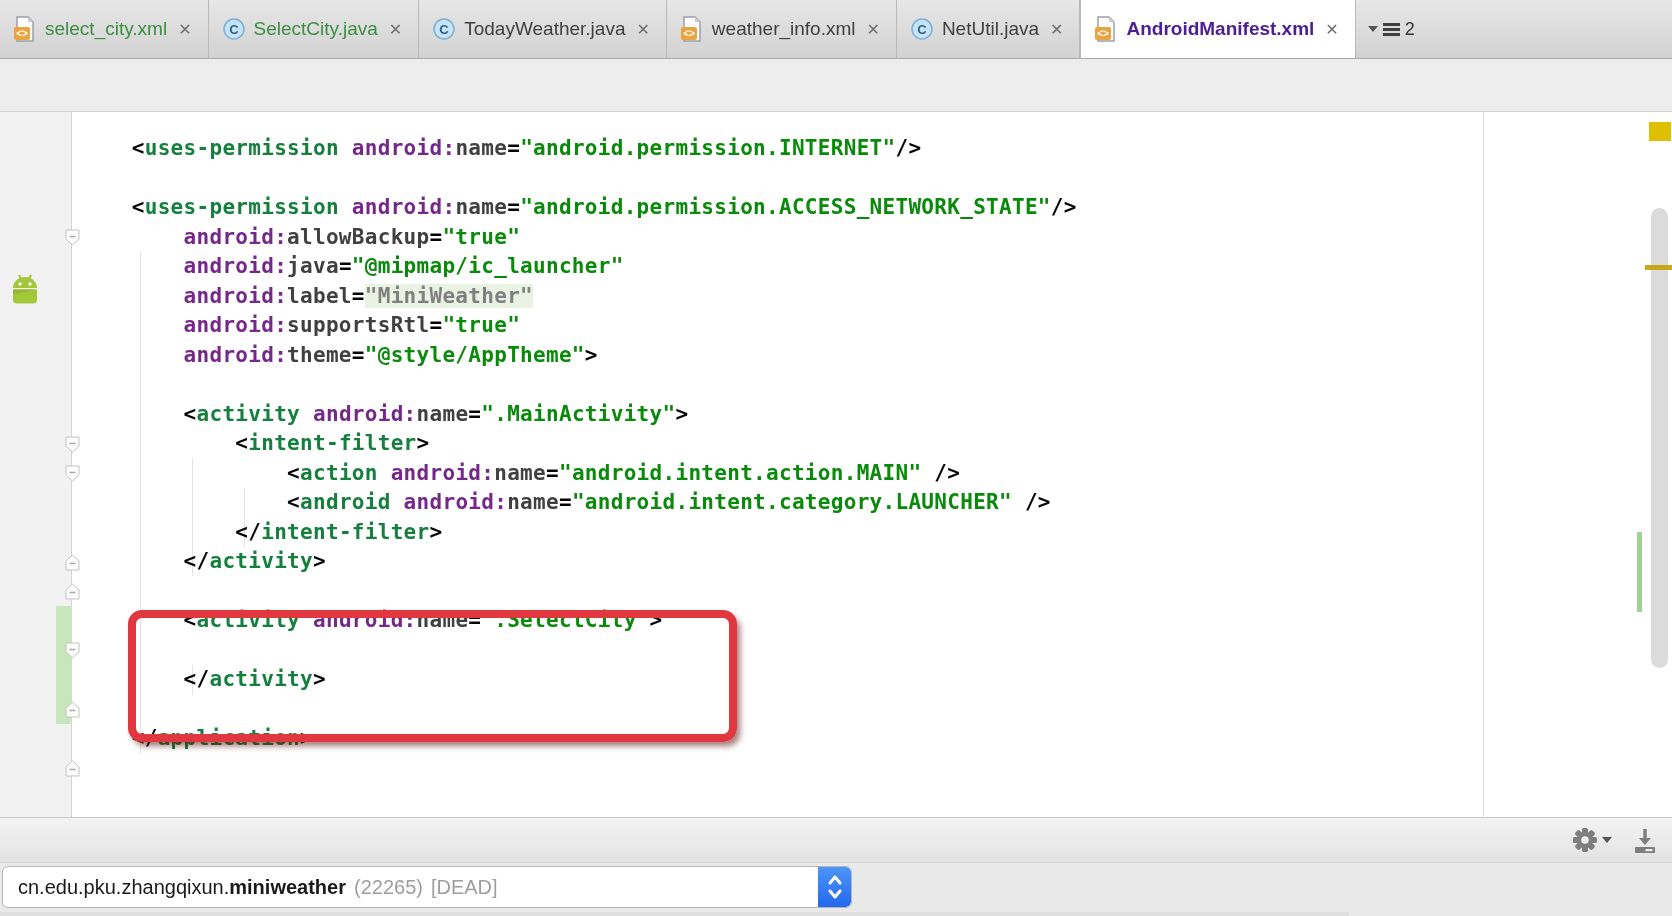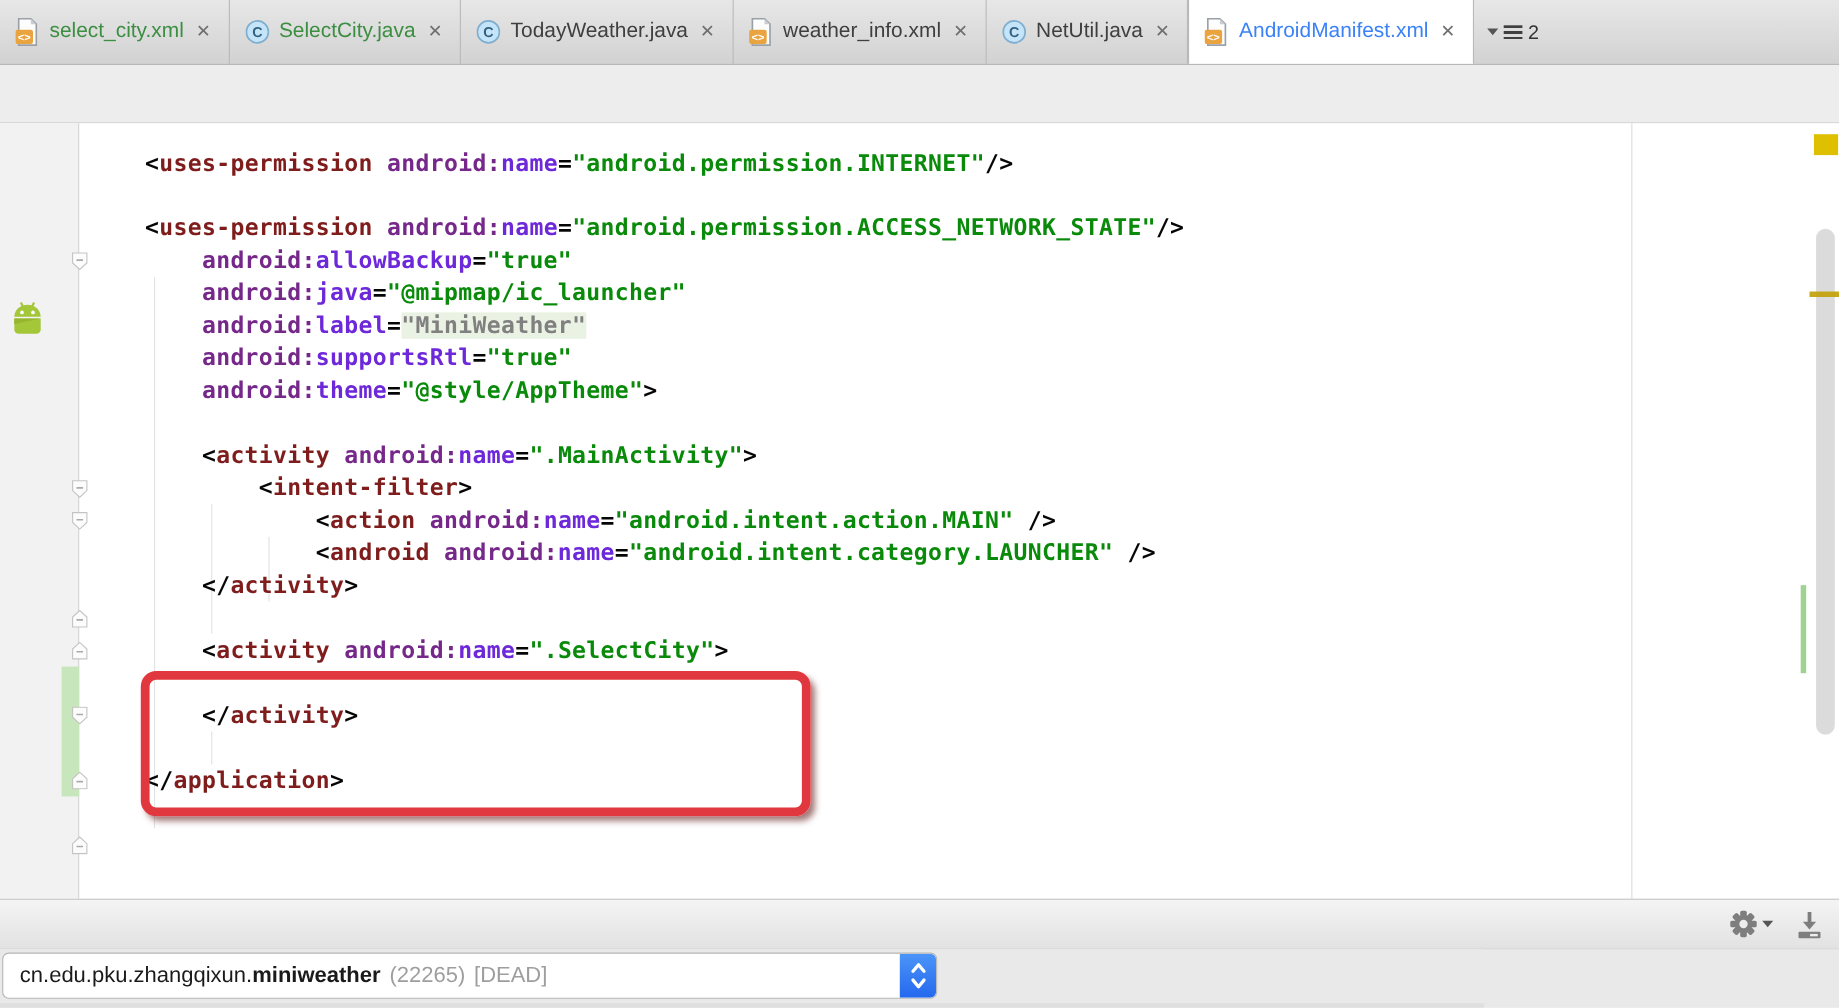--- a/index.html
+++ b/index.html
@@ -7,21 +7,21 @@
 
   
   .tabbar { position:absolute; left:0; top:0; width:1672px; height:59px;
     background:linear-gradient(#E7E7E7,#D2D2D2); border-bottom:1px solid #ABABAB;
     display:flex; align-items:stretch; }
   .tab { display:flex; align-items:center; gap:9px; padding:0 14px;
     border-right:1px solid #B9B9B9; font-size:19px; color:#3F3F3F; cursor:default; }
   .tab .tlabel { white-space:nowrap; }
   .tab.mod .tlabel { color:#3C8E41; }
   .tab.active { background:#FFFFFF; border-left:1px solid #B9B9B9; }
-  .tab.active .tlabel { color:#3b82f6; }
+  .tab.active .tlabel { color:#4c1d95;font-weight:bold; }
   .tclose { color:#6E6E6E; font-size:16px; padding:0 2px; }
   .fico { display:flex; align-items:center; }
   .tabspill { display:flex; align-items:center; gap:5px; padding:0 12px; }
   .tri-down { width:0; height:0; border-left:5px solid transparent; border-right:5px solid transparent; border-top:6px solid #555; }
   .burger { width:17px; height:13px;
     background:repeating-linear-gradient(#3F3F3F 0 2.5px, transparent 2.5px 5.2px); }
   .spillcount { font-size:18px; color:#333; }
 
   
   .toolband { position:absolute; left:0; top:59px; width:1672px; height:53px;
@@ -34,23 +34,23 @@
   .vcsbar { position:absolute; left:56px; top:494px; width:16px; height:118px; background:#C8E6BC; }
   .fold { position:absolute; left:65px; width:15px; height:17px; }
   .guide { position:absolute; width:1px; background:#E2E2E2; }
   .marginline { position:absolute; left:1483px; top:0; width:1px; height:705px; background:#DCDCDC; }
 
   .code { position:absolute; left:73px; top:0; right:0; padding:22px 0 0 7px;
     font-family:"DejaVu Sans Mono", monospace; font-size:21px; font-weight:bold; letter-spacing:.3px; }
   .cl { height:29.5px; line-height:29.5px; white-space:pre; }
   .s-sp  { color:#000; }
   .s-br  { color:#050505; }
-  .s-tag { color:#7f1d1d; }
+  .s-tag { color:#15803d; }
   .s-ns  { color:#76288A; }
-  .s-attr{ color:#6d28d9;margin-top:14px; }
+  .s-attr{ color:#404040;margin-top:14px; }
   .s-val { color:#0A8A0A; }
   .s-hltag { color:#000080; background:#F5E9A8; }
   .s-strv  { color:#808080; background:#EAF2E3; }
 
   .redbox { position:absolute; left:128px; top:498px; width:609px; height:132px;
     border:8px solid #E0383E; border-radius:14px;
     box-shadow:4px 5px 6px -1px rgba(90,10,10,.55); }
 
   .stripe-square { position:absolute; left:1649px; top:10px; width:22px; height:19px; background:#DFC000; }
   .stripe-warn { position:absolute; left:1645px; top:153px; width:27px; height:5px; background:#C2A005; opacity:.9; }
@@ -226,20 +226,21 @@
       <div class="cl"><span class="s-sp">        </span><span class="s-ns">android:</span><span class="s-attr">allowBackup</span><span class="s-br">=</span><span class="s-val">"true"</span></div>
       <div class="cl"><span class="s-sp">        </span><span class="s-ns">android:</span><span class="s-attr">java</span><span class="s-br">=</span><span class="s-val">"@mipmap/ic_launcher"</span></div>
       <div class="cl"><span class="s-sp">        </span><span class="s-ns">android:</span><span class="s-attr">label</span><span class="s-br">=</span><span class="s-strv">"MiniWeather"</span></div>
       <div class="cl"><span class="s-sp">        </span><span class="s-ns">android:</span><span class="s-attr">supportsRtl</span><span class="s-br">=</span><span class="s-val">"true"</span></div>
       <div class="cl"><span class="s-sp">        </span><span class="s-ns">android:</span><span class="s-attr">theme</span><span class="s-br">=</span><span class="s-val">"@style/AppTheme"</span><span class="s-br">&gt;</span></div>
       <div class="cl">&nbsp;</div>
       <div class="cl"><span class="s-sp">        </span><span class="s-br">&lt;</span><span class="s-tag">activity</span><span class="s-sp"> </span><span class="s-ns">android:</span><span class="s-attr">name</span><span class="s-br">=</span><span class="s-val">".MainActivity"</span><span class="s-br">&gt;</span></div>
       <div class="cl"><span class="s-sp">            </span><span class="s-br">&lt;</span><span class="s-tag">intent-filter</span><span class="s-br">&gt;</span></div>
       <div class="cl"><span class="s-sp">                </span><span class="s-br">&lt;</span><span class="s-tag">action</span><span class="s-sp"> </span><span class="s-ns">android:</span><span class="s-attr">name</span><span class="s-br">=</span><span class="s-val">"android.intent.action.MAIN"</span><span class="s-sp"> </span><span class="s-br">/&gt;</span></div>
       <div class="cl"><span class="s-sp">                </span><span class="s-br">&lt;</span><span class="s-tag">android</span><span class="s-sp"> </span><span class="s-ns">android:</span><span class="s-attr">name</span><span class="s-br">=</span><span class="s-val">"android.intent.category.LAUNCHER"</span><span class="s-sp"> </span><span class="s-br">/&gt;</span></div>
+      <div class="cl"><span class="s-sp">            </span><span class="s-br">&lt;/</span><span class="s-tag">intent-filter</span><span class="s-br">&gt;</span></div>
       <div class="cl"><span class="s-sp">        </span><span class="s-br">&lt;/</span><span class="s-tag">activity</span><span class="s-br">&gt;</span></div>
       <div class="cl">&nbsp;</div>
       <div class="cl"><span class="s-sp">        </span><span class="s-br">&lt;</span><span class="s-tag">activity</span><span class="s-sp"> </span><span class="s-ns">android:</span><span class="s-attr">name</span><span class="s-br">=</span><span class="s-val">".SelectCity"</span><span class="s-br">&gt;</span></div>
       <div class="cl">&nbsp;</div>
       <div class="cl"><span class="s-sp">        </span><span class="s-br">&lt;/</span><span class="s-tag">activity</span><span class="s-br">&gt;</span></div>
       <div class="cl">&nbsp;</div>
       <div class="cl"><span class="s-sp">    </span><span class="s-br">&lt;/</span><span class="s-tag">application</span><span class="s-br">&gt;</span></div>
     </div>
 
   <div class="redbox"></div>

